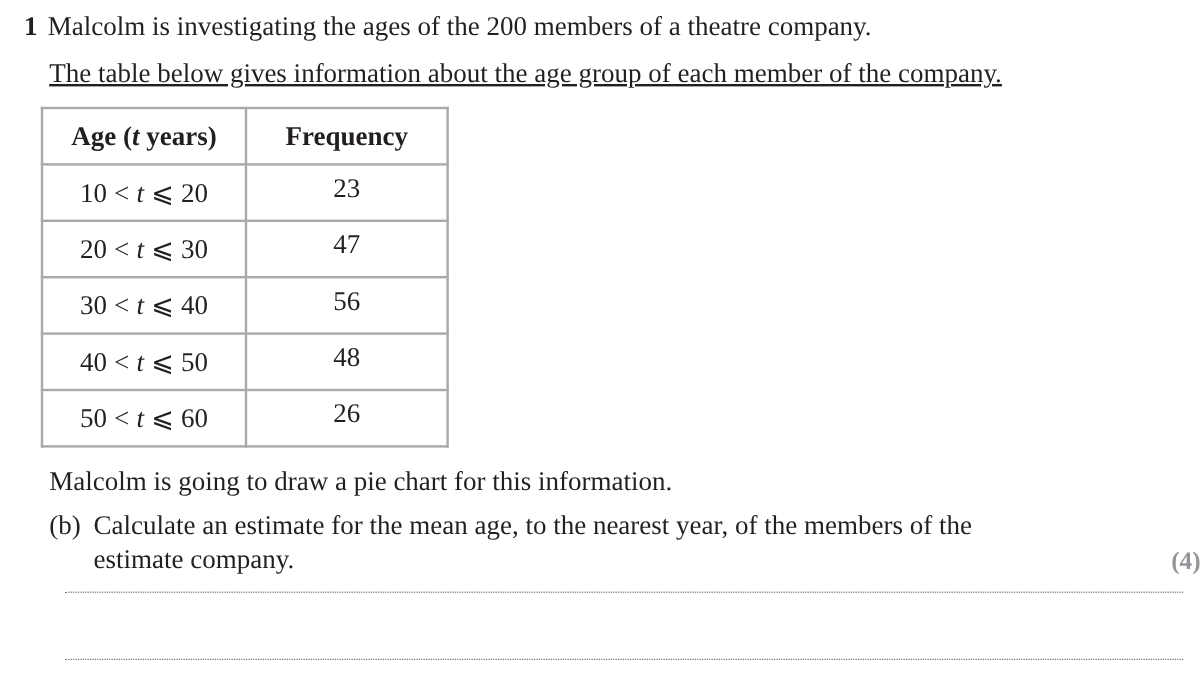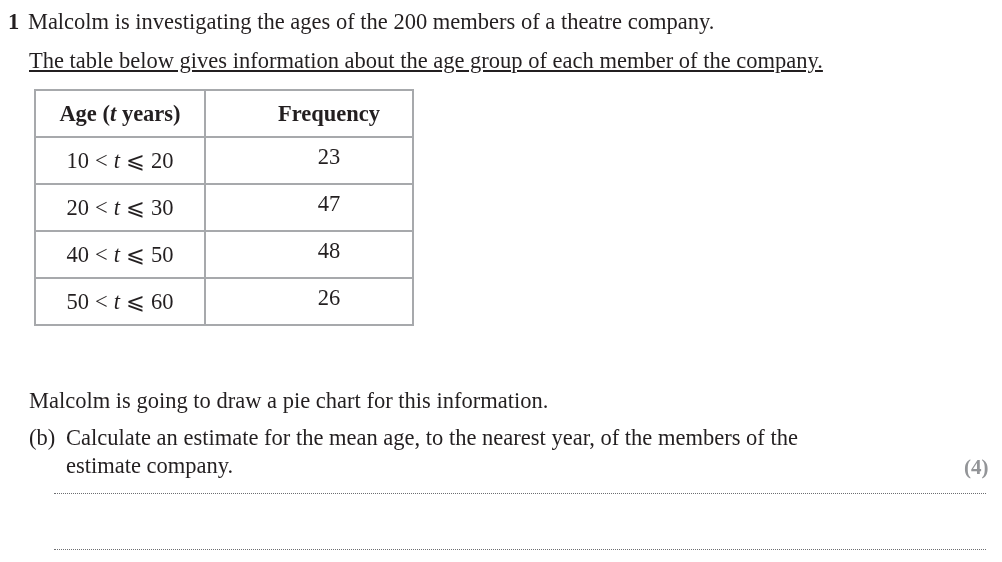--- a/index.html
+++ b/index.html
@@ -1,37 +1,37 @@
 <!DOCTYPE html>
 <html><head>
 <meta charset="utf-8">
 <style>
   html, body { margin: 0; padding: 0; background: #ffffff; }
   body {
     width: 1002px; height: 562px; position: relative; overflow: hidden;
     font-family: "Liberation Serif", "DejaVu Serif", serif;
     color: #231f20;
   }
-  .abs { position: absolute; white-space: nowrap; }
+  .abs { position: absolute; white-space: nowrap; margin-left: 12px; }
   .line { font-size: 22.5px; line-height: 26px; }
   .qnum { font-weight: bold; }
   table.freq {
     position: absolute; left: 34px; top: 89px;
     border-collapse: collapse;
     font-size: 22.5px;
   }
   table.freq th, table.freq td {
     border: 2px solid #a7a9ac;
     text-align: center;
     padding: 0;
   }
   table.freq th { font-weight: bold; height: 45px; }
   table.freq td { height: 45px; vertical-align: middle; }
   table.freq .c1 { width: 168px; }
-  table.freq .c2 { width: 166px; padding-left: 40px; }
+  table.freq .c2 { width: 166px; }
   table.freq td.c2 span { position: relative; top: -4px; margin-top: 16px; }
   .ineq .t { font-style: italic; }
   .ineq .sym { padding: 0 6px; }
   .marks { color: #939598; font-weight: bold; font-size: 21px; }
   .dots {
     position: absolute; left: 54px; width: 932px; height: 0;
     border-top: 1.5px dotted #6d6e71;
   }
 </style>
 </head>
@@ -56,20 +56,24 @@
   <tbody>
     <tr>
       <td class="c1 ineq"><span>10</span><span class="sym">&lt;</span><span class="t">t</span><span class="sym">⩽</span><span>20</span></td>
       <td class="c2"><span>23</span></td>
     </tr>
     <tr>
       <td class="c1 ineq"><span>20</span><span class="sym">&lt;</span><span class="t">t</span><span class="sym">⩽</span><span>30</span></td>
       <td class="c2"><span>47</span></td>
     </tr>
     <tr>
+      <td class="c1 ineq"><span>30</span><span class="sym">&lt;</span><span class="t">t</span><span class="sym">⩽</span><span>40</span></td>
+      <td class="c2"><span>56</span></td>
+    </tr>
+    <tr>
       <td class="c1 ineq"><span>40</span><span class="sym">&lt;</span><span class="t">t</span><span class="sym">⩽</span><span>50</span></td>
       <td class="c2"><span>48</span></td>
     </tr>
     <tr>
       <td class="c1 ineq"><span>50</span><span class="sym">&lt;</span><span class="t">t</span><span class="sym">⩽</span><span>60</span></td>
       <td class="c2"><span>26</span></td>
     </tr>
   </tbody>
 </table>
 

